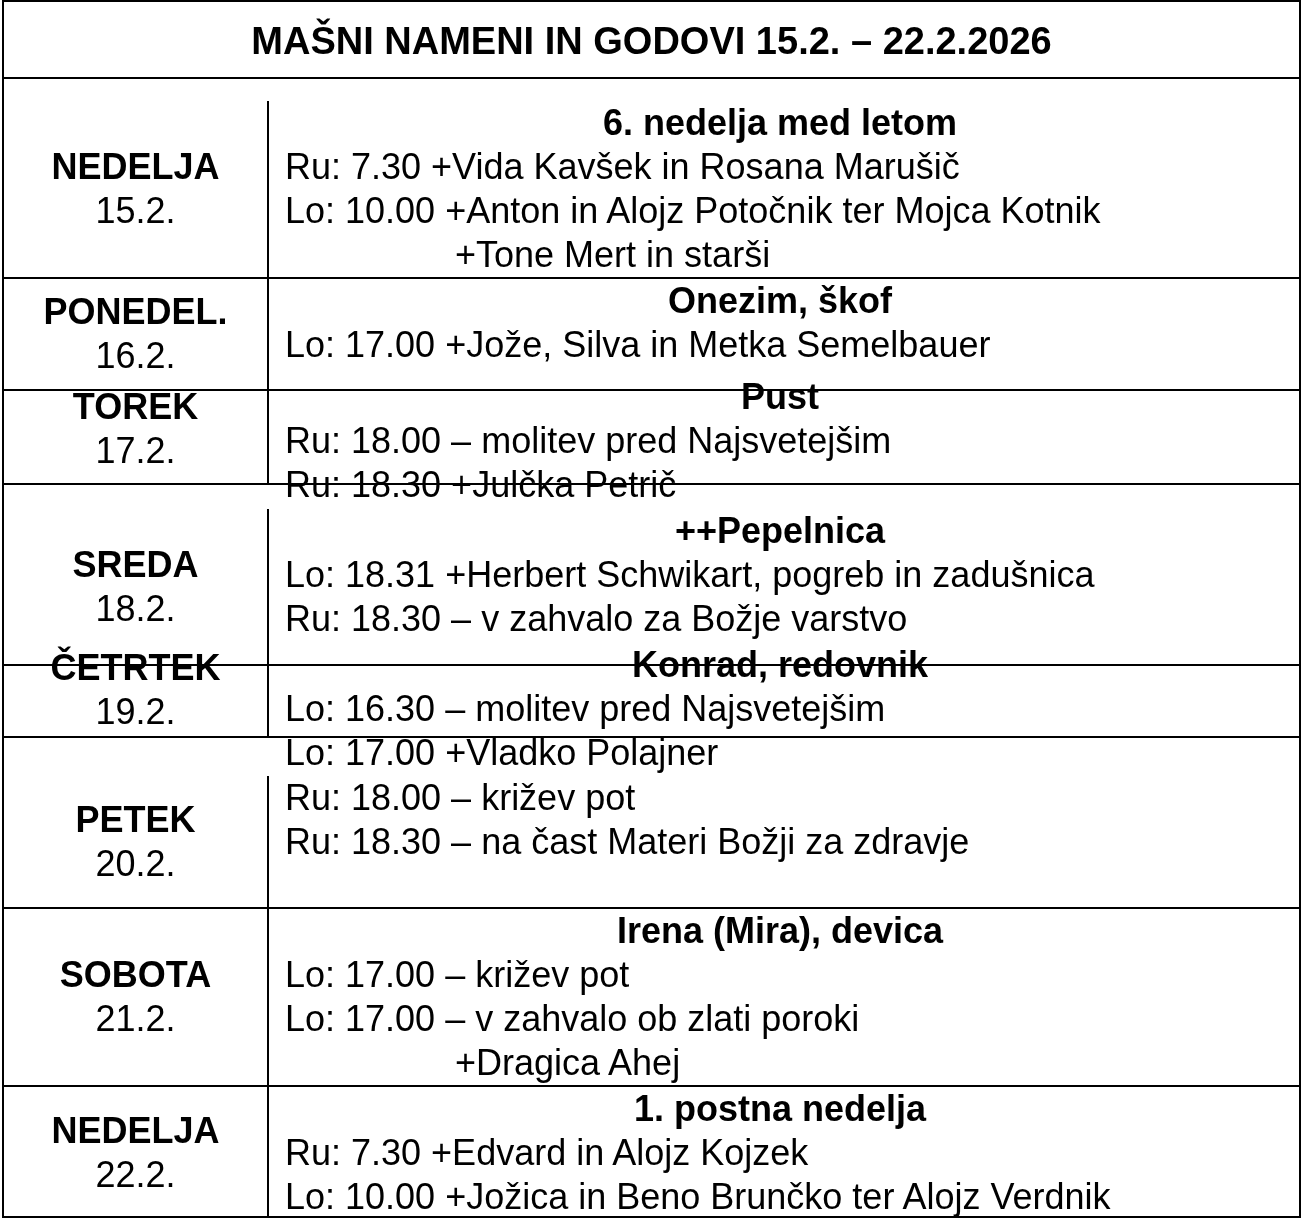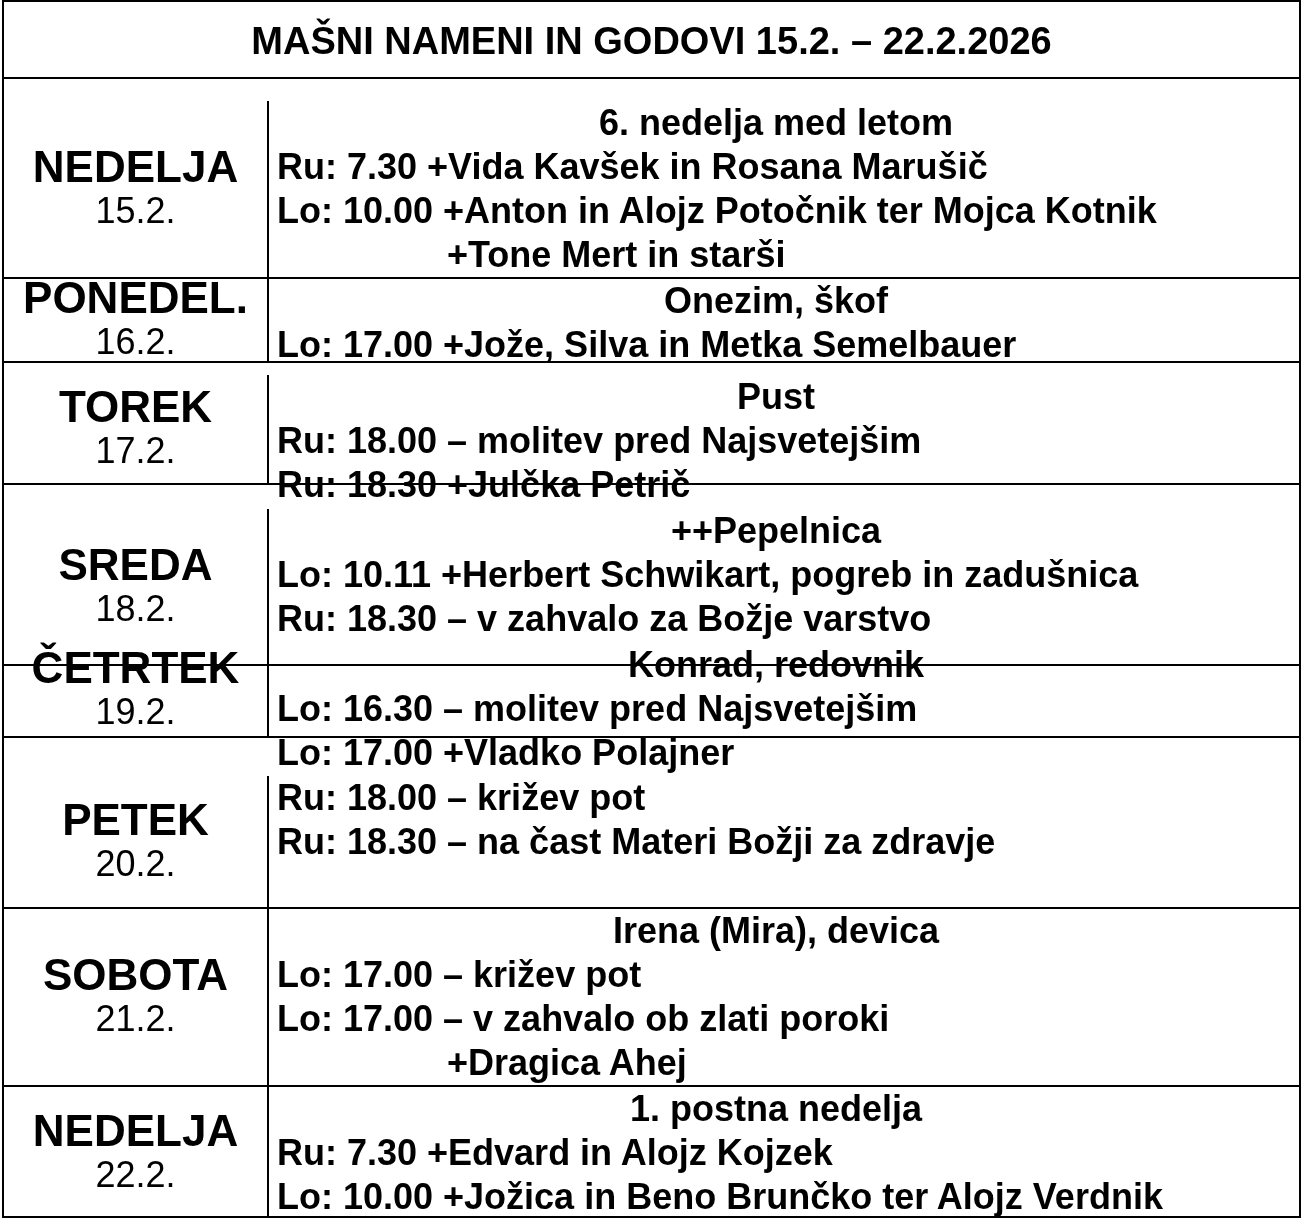--- a/index.html
+++ b/index.html
@@ -60,49 +60,48 @@
     height: 100%;
     box-sizing: border-box;
     border-right: 2px solid #000;
     display: flex;
     flex-direction: column;
     align-items: center;
     justify-content: center;
   }
   .day-name {
     font-weight: bold;
-    font-size: 44px;
+    font-size: 36px;
     line-height: 44px;
   }
   .day-date {
     font-size: 36px;
     line-height: 44px;
   }
   .content-cell {
     position: absolute;
     left: 265px;
     top: 0;
     right: 4px;
     height: 100%;
     box-sizing: border-box;
-    padding-left: 8px;
+    padding-left: 16px;
   }
   .feast {
     font-weight: bold;
     font-size: 36px;
     line-height: 44px;
     text-align: center;
     padding-right: 0px;
     margin-left: -20px;
   }
   .entry {
     font-size: 36px;
     line-height: 44px;
     white-space: nowrap;
-    font-weight: bold;
   }
   .entry.indent {
     padding-left: 170px;
   }
 </style>
 </head>
 <body>
 
 <div class="sheet">
   <div class="title-row">
@@ -115,21 +114,21 @@
       <div class="day-date">15.2.</div>
     </div>
     <div class="content-cell">
       <div class="feast">6. nedelja med letom</div>
       <div class="entry">Ru: 7.30 +Vida Kavšek in Rosana Marušič</div>
       <div class="entry">Lo: 10.00 +Anton in Alojz Potočnik ter Mojca Kotnik</div>
       <div class="entry indent">+Tone Mert in starši</div>
     </div>
   </div>
 
-  <div class="day-row" style="top:277px;height:84px;">
+  <div class="day-row" style="top:277px;height:112px;">
     <div class="day-cell">
       <div class="day-name">PONEDEL.</div>
       <div class="day-date">16.2.</div>
     </div>
     <div class="content-cell">
       <div class="feast">Onezim, škof</div>
       <div class="entry">Lo: 17.00 +Jože, Silva in Metka Semelbauer</div>
     </div>
   </div>
 
@@ -145,21 +144,21 @@
     </div>
   </div>
 
   <div class="day-row" style="top:507px;height:157px;">
     <div class="day-cell">
       <div class="day-name">SREDA</div>
       <div class="day-date">18.2.</div>
     </div>
     <div class="content-cell">
       <div class="feast">++Pepelnica</div>
-      <div class="entry">Lo: 10.11 +Herbert Schwikart, pogreb in zadušnica</div>
+      <div class="entry">Lo: 18.31 +Herbert Schwikart, pogreb in zadušnica</div>
       <div class="entry">Ru: 18.30 – v zahvalo za Božje varstvo</div>
     </div>
   </div>
 
   <div class="day-row" style="top:641px;height:95px;">
     <div class="day-cell">
       <div class="day-name">ČETRTEK</div>
       <div class="day-date">19.2.</div>
     </div>
     <div class="content-cell">

